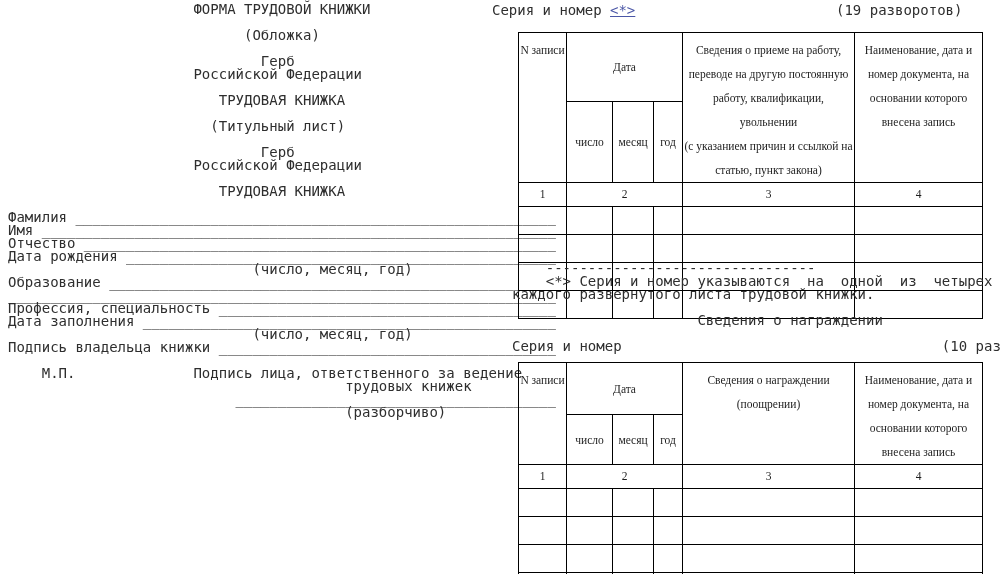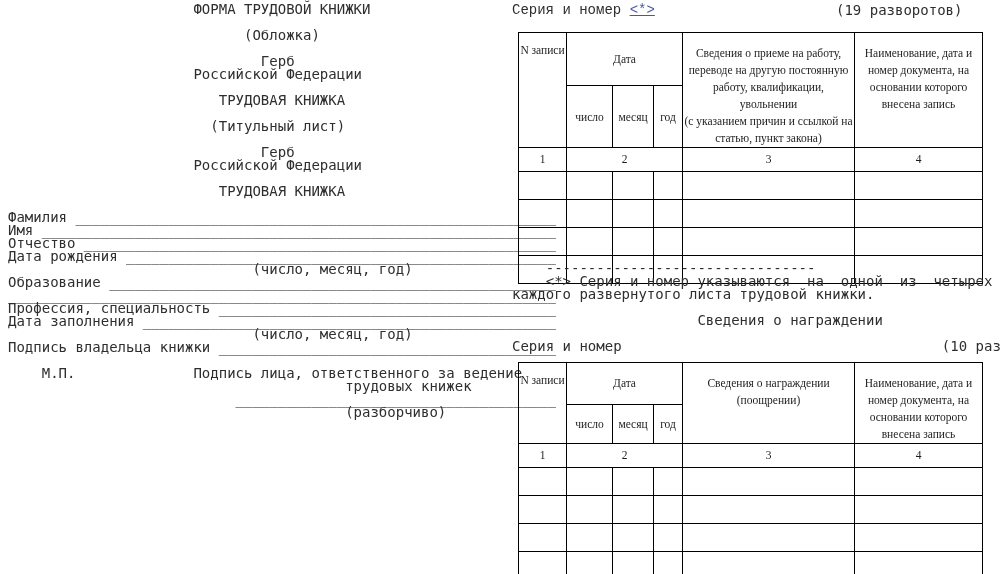--- a/index.html
+++ b/index.html
@@ -9,21 +9,21 @@
   }
   pre, .mono{
     margin:0;
     font-family:"DejaVu Sans Mono",monospace;
     font-size:14px;
     line-height:13px;
     color:#2e2e2e;
     white-space:pre;
   }
   .left-pre{position:absolute;left:8px;top:3px;}
-  .serial-row-1{position:absolute;left:512px;top:4px;font-family:Liberation Mono, monospace;}
+  .serial-row-1{position:absolute;left:492px;top:4px;}
   .serial-row-1 .footnote-link{
     color:#4a56a6;text-decoration:underline;cursor:pointer;
   }
   .serial-right-1{position:absolute;left:836px;top:4px;}
   .footnote-pre{position:absolute;left:512px;top:262px;}
   table{
     position:absolute;left:518px;border-collapse:collapse;table-layout:fixed;
   }
   .t1{top:32px;}
   .t2{top:362px;}
@@ -33,23 +33,23 @@
     font-size:11.5px;
     font-weight:normal;
     color:#1d1d1d;
     text-align:center;
     vertical-align:middle;
     padding:0;
     overflow:hidden;
   }
   .hdr-multiline{
     white-space:pre-line;
-    line-height:17px;
+    line-height:24px;
     vertical-align:top;
-    padding-top:12px;
+    padding-top:5px;
   }
   .hdr-n{vertical-align:top;padding-top:11px;}
   .t1 .hrow1{height:36px;}
   .t1 .hrow2{height:42px;}
   .t2 .hrow1{height:36px;}
   .t2 .hrow2{height:34px;}
   .num-row{height:23px;}
   .num-row td{line-height:23px;}
   .data-row{height:28px;}
 </style>

